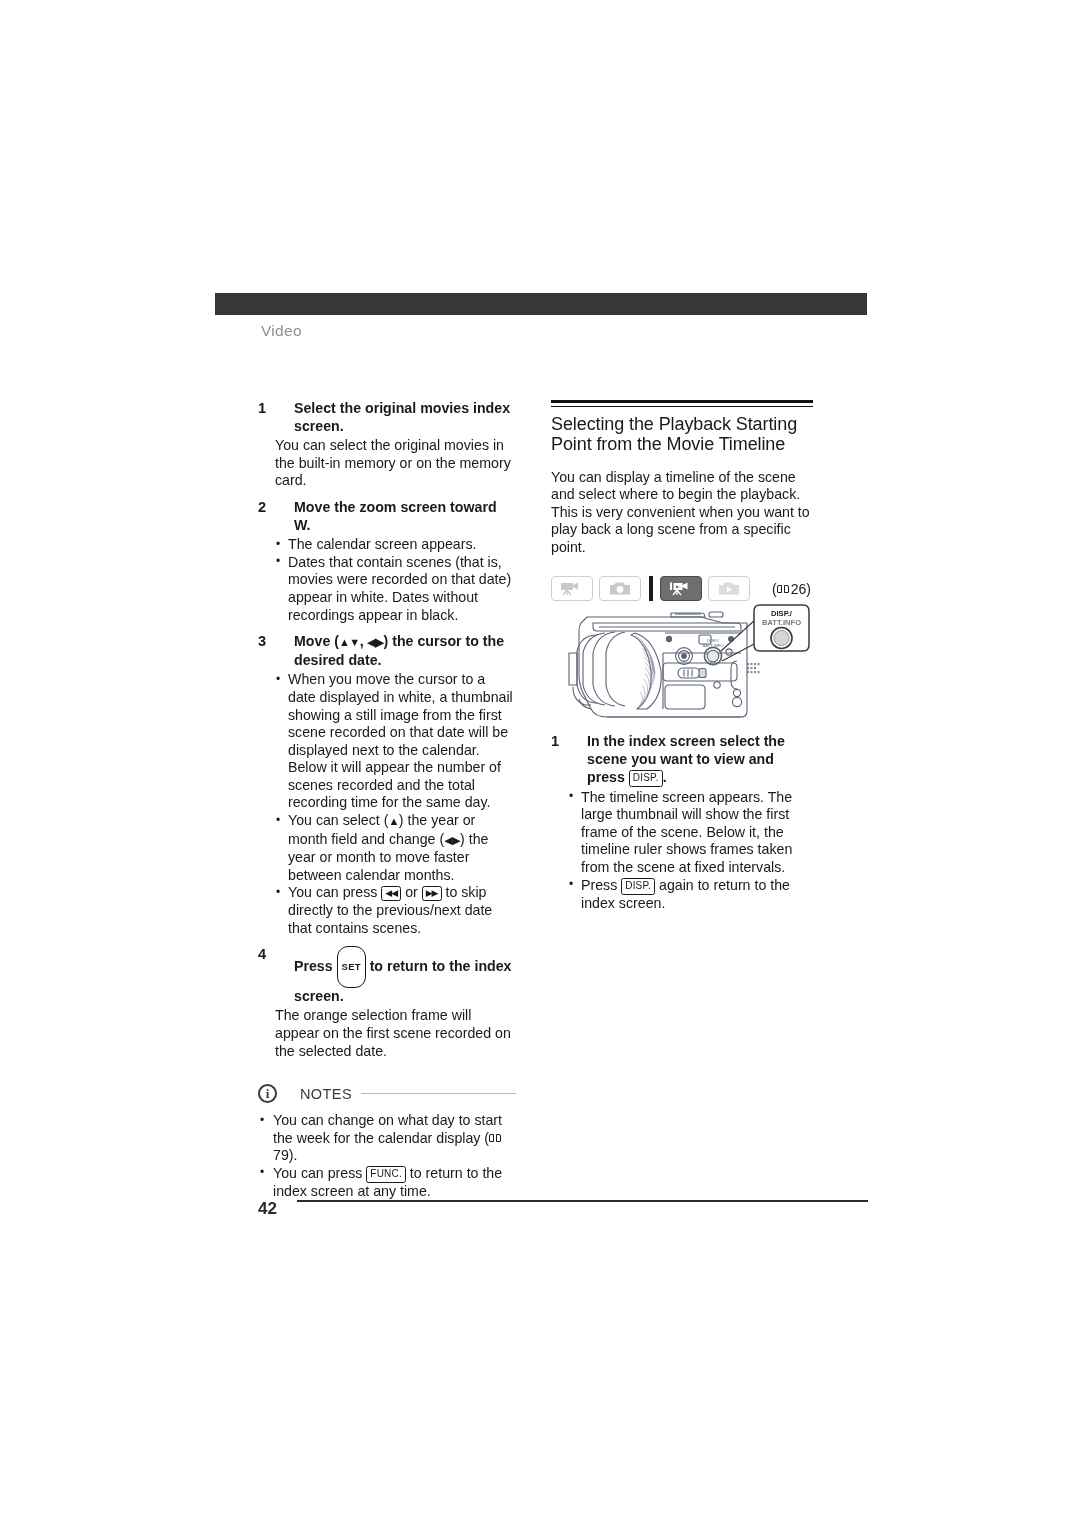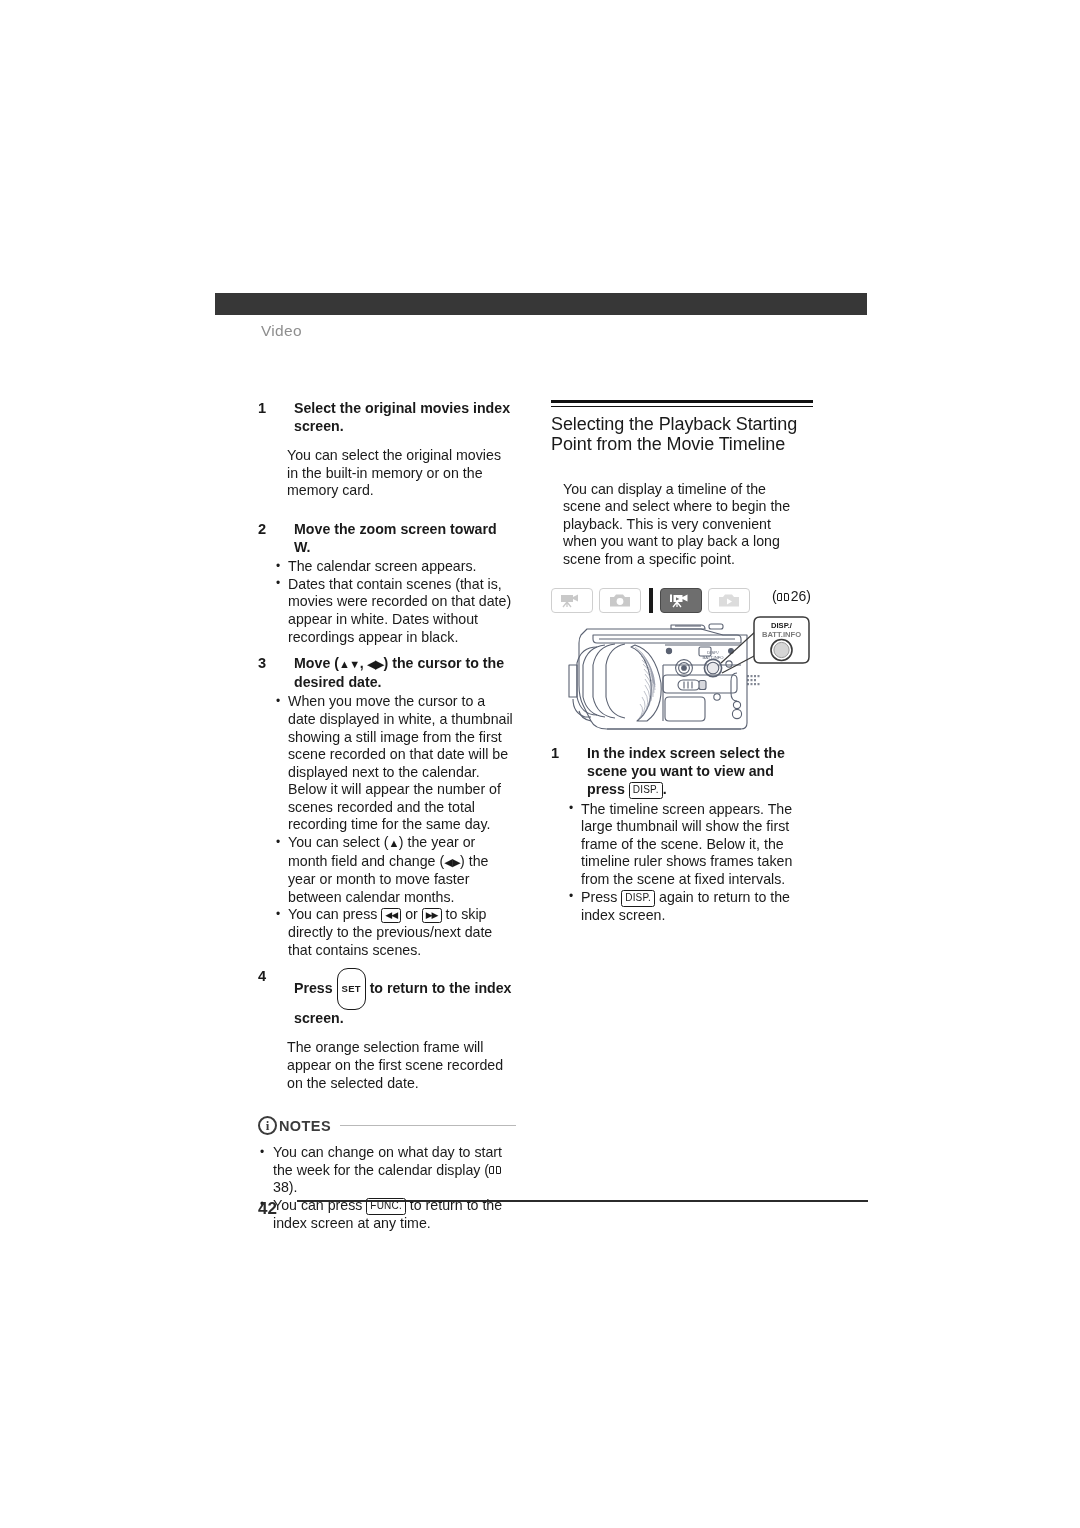--- a/index.html
+++ b/index.html
@@ -74,21 +74,21 @@
     font-size: 14.2px;
     line-height: 17.6px;
     flex: 1;
     margin-left: 19px;
   }
   .step-body {
     margin-left: 17px;
     font-size: 14.2px;
     line-height: 17.6px;
   }
-  .step-body p { margin: 12px; }
+  .step-body p { margin: 0; }
 
   
   ul.bul {
     list-style: none;
     margin: 0 0 0 17px;
     padding: 0;
     font-size: 14.2px;
     line-height: 17.6px;
   }
   ul.bul > li {
@@ -138,20 +138,21 @@
   .section-heading {
     font-weight: normal;
     font-size: 18px;
     line-height: 20px;
     letter-spacing: -0.1px;
   }
 
   
   .mode-row {
     display: flex;
+    align-items: center;
     margin-top: 20px;
   }
   .mode-chip {
     width: 42px;
     height: 25px;
     border-radius: 4px;
     border: 1.3px solid #cfcfcf;
     display: flex;
     align-items: center;
     justify-content: center;
@@ -246,24 +247,24 @@
     color: #3b3b3b;
     font-weight: bold;
     font-size: 13px;
     line-height: 16px;
     text-align: center;
     font-family: "Liberation Serif", serif;
     flex: 0 0 19px;
     box-sizing: border-box;
   }
   .notes-title {
-    font-weight: bold;
+    font-weight: normal;
     font-size: 14.5px;
     color: #3b3b3b;
-    margin-left: 2px;
+    margin-left: 23px;
     letter-spacing: 0.4px;
   }
   .notes-rule {
     flex: 1;
     height: 1px;
     background: #b9b9b9;
     margin-left: 9px;
   }
   .notes-body { margin-top: 9px; }
 
@@ -358,21 +359,21 @@
     </div>
 
     <div class="notes-head">
       <div class="notes-i">i</div>
       <div class="notes-title">NOTES</div>
       <div class="notes-rule"></div>
     </div>
     <div class="notes-body">
       <ul class="bul-notes">
         <li>
-          <span>You can change on what day to start the week for the calendar display (</span><span class="bookicon"></span><span>38</span><span>).</span>
+          <span>You can change on what day to start the week for the calendar display (</span><span class="bookicon"></span><span>79</span><span>).</span>
         </li>
         <li>
           <span>You can press </span><span class="btn-box">FUNC.</span><span> to return to the index screen at any time.</span>
         </li>
       </ul>
     </div>
   </div>
 
   <div class="col-right">
 

